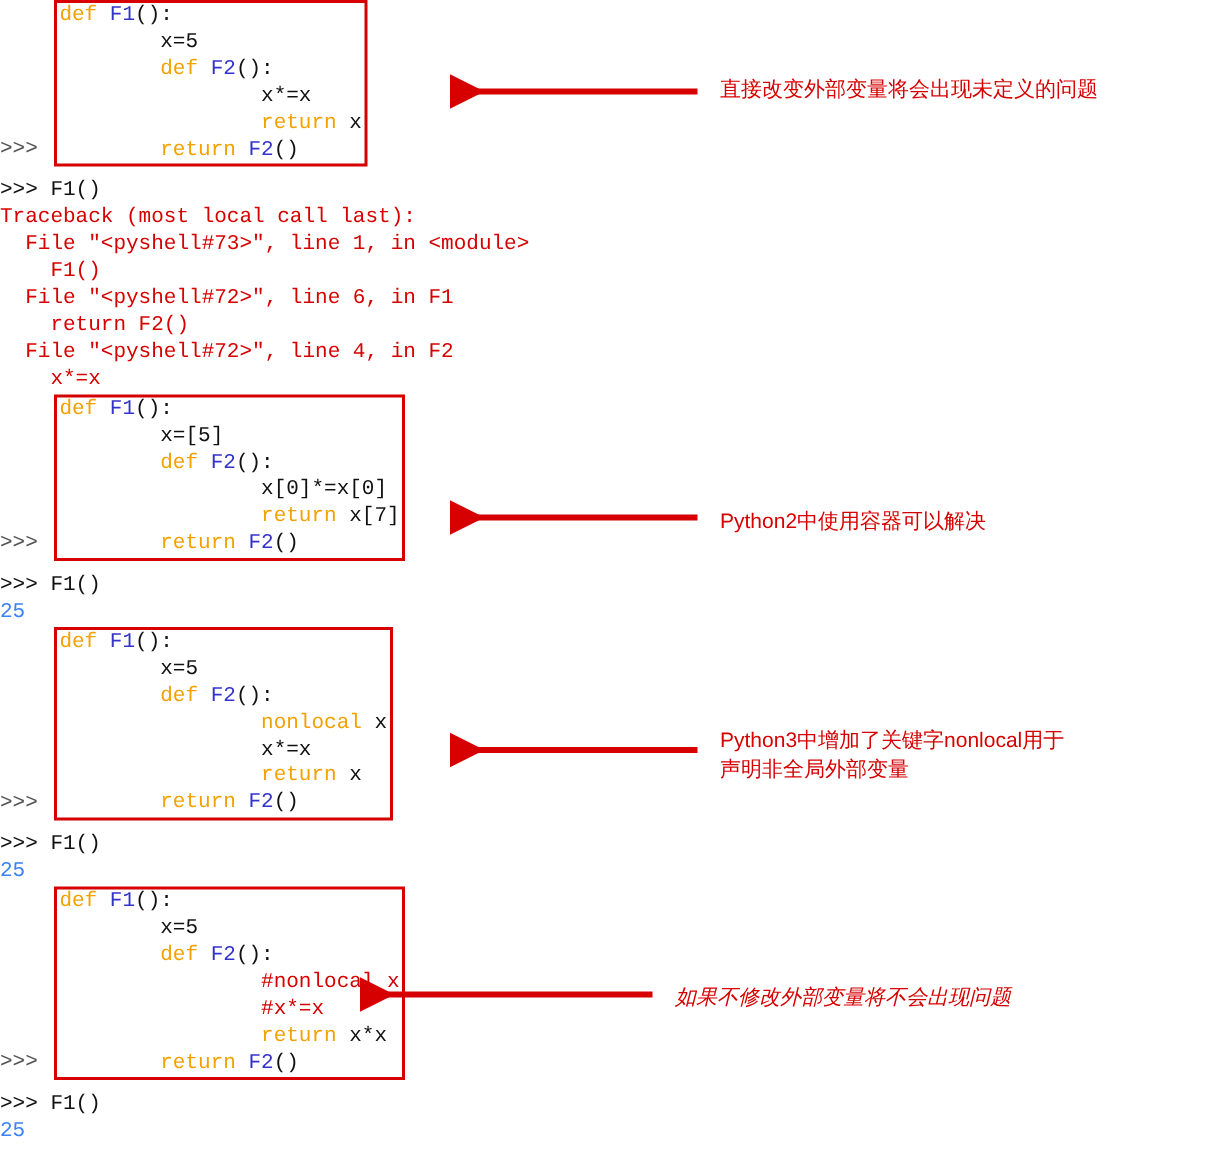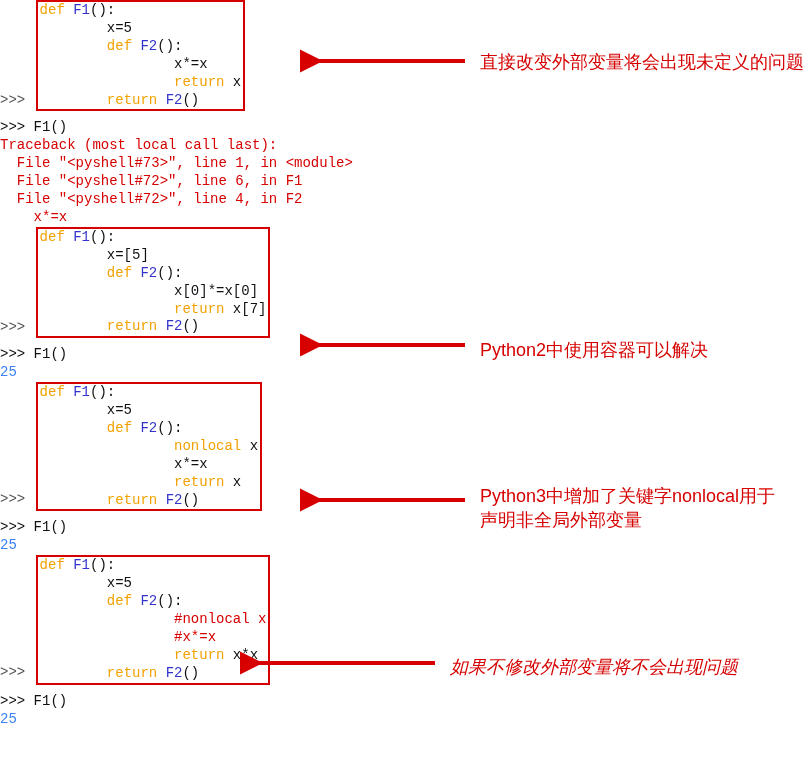--- a/index.html
+++ b/index.html
@@ -25,21 +25,21 @@
     padding: 0 2px;
     margin-left: 2px;
   }
   .line { white-space: pre; }
   .block { margin: 0; padding: 0; }
 
   .annot {
     position: absolute;
     color: #d60000;
     font-family: "Microsoft YaHei", Arial, sans-serif;
-    font-size: 18px;
+    font-size: 14px;
     white-space: nowrap;
     line-height: 1.35;
   }
   .arrow {
     position: absolute;
   }
   svg { display: block; }
 </style>
 </head>
 <body>
@@ -52,21 +52,23 @@
 <span class="txt">                </span><span class="kw">return </span><span class="txt">x</span>
 <span class="txt">        </span><span class="kw">return </span><span class="fn">F2</span><span class="txt">()</span></span></div>
 </div>
 
 <div class="line" style="height:8px;"></div>
 <div class="line txt">&gt;&gt;&gt; F1()</div>
 
 <div class="block">
   <div class="line err">Traceback (most local call last):</div>
   <div class="line err">  File "&lt;pyshell#73&gt;", line 1, in &lt;module&gt;</div>
+  <div class="line err">    F1()</div>
   <div class="line err">  File "&lt;pyshell#72&gt;", line 6, in F1</div>
+  <div class="line err">    return F2()</div>
   <div class="line err">  File "&lt;pyshell#72&gt;", line 4, in F2</div>
   <div class="line err">    x*=x</div>
 </div>
 
 <div class="block">
   <div class="line"><span class="prompt">&gt;&gt;&gt; </span><span class="codebox"><span class="kw">def </span><span class="fn">F1</span><span class="txt">():</span>
 <span class="txt">        x=[5]</span>
 <span class="txt">        </span><span class="kw">def </span><span class="fn">F2</span><span class="txt">():</span>
 <span class="txt">                x[0]*=x[0]</span>
 <span class="txt">                </span><span class="kw">return </span><span class="txt">x[7]</span>

